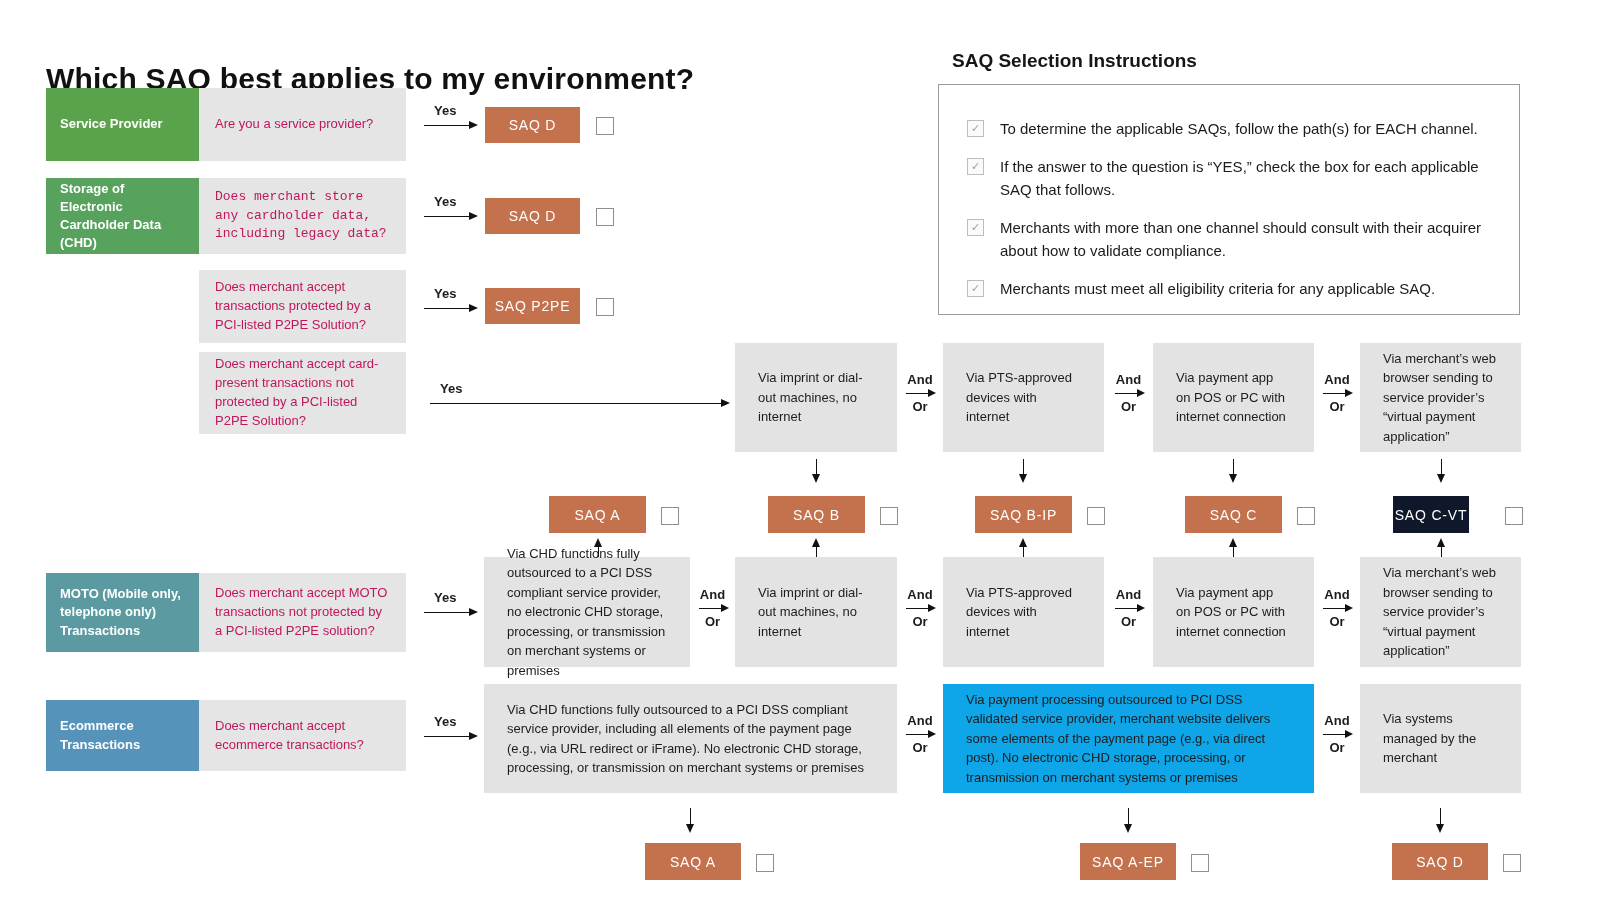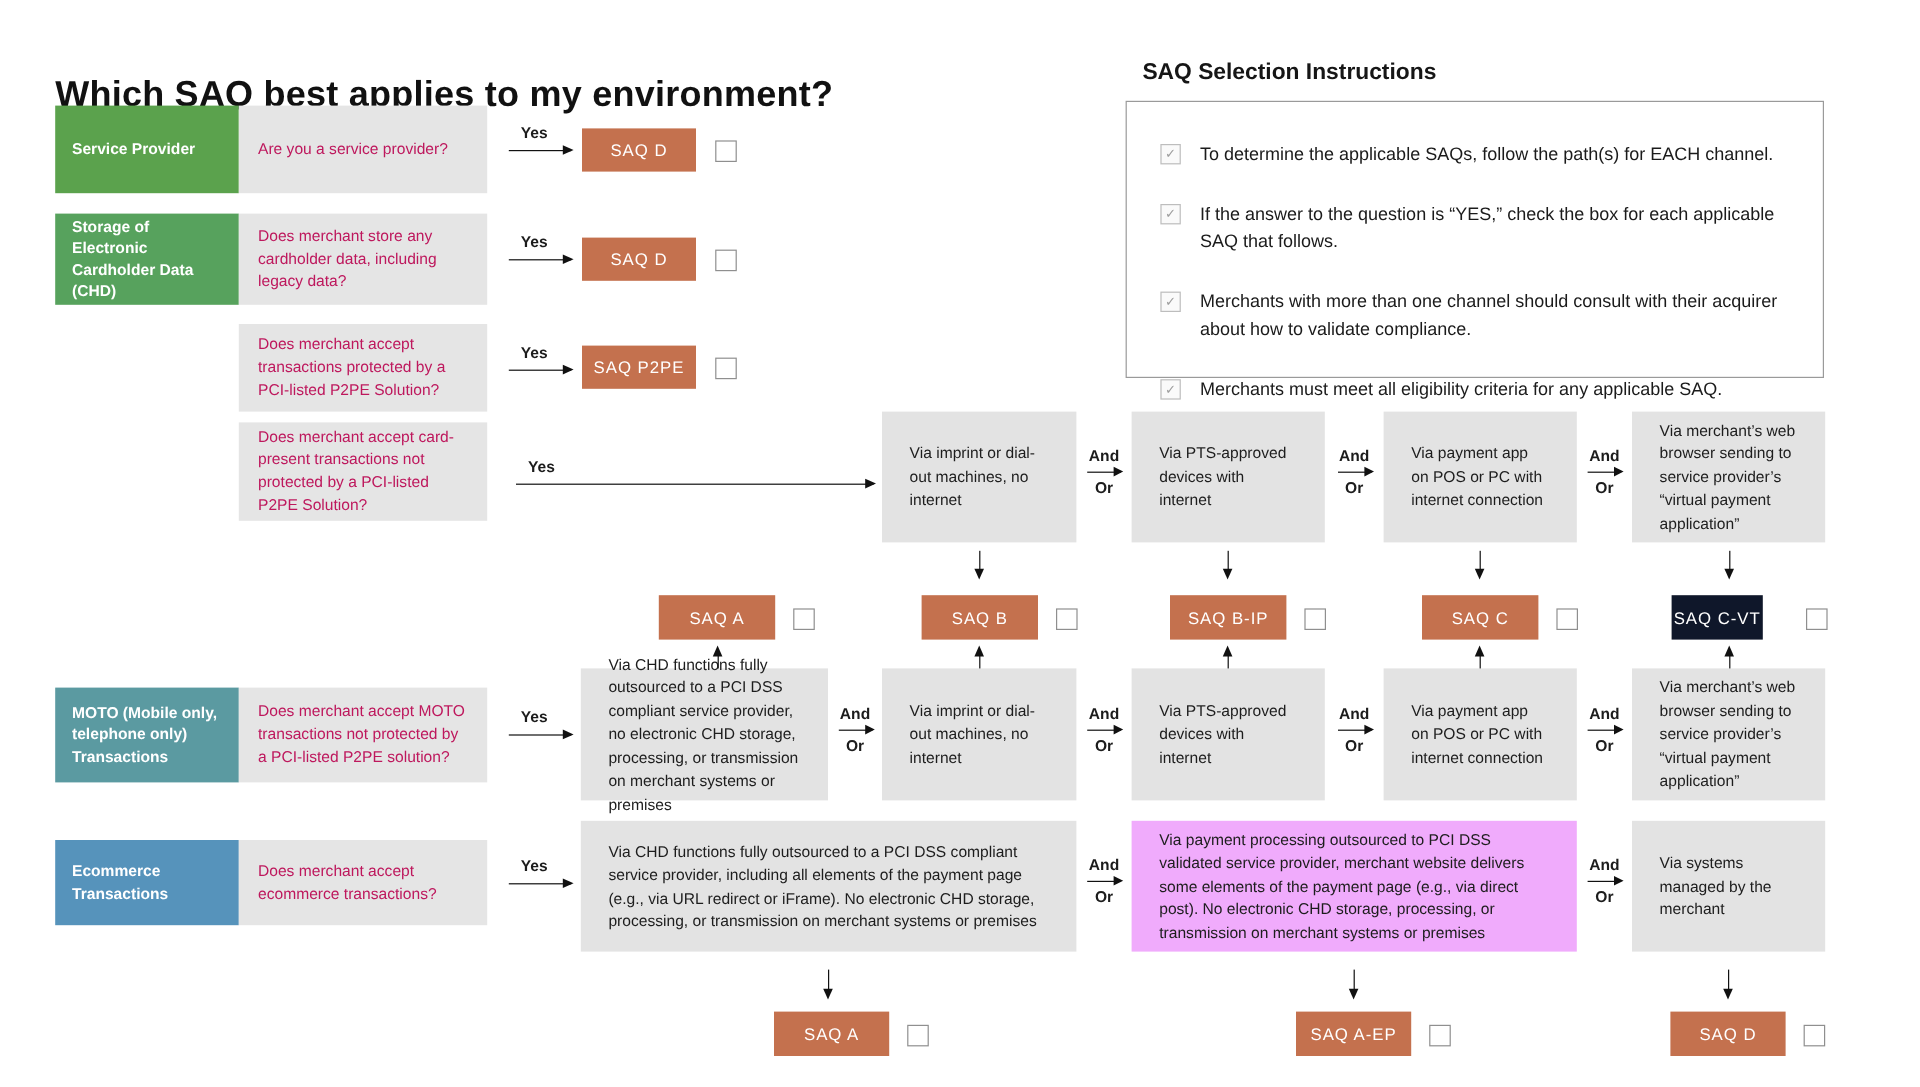--- a/index.html
+++ b/index.html
@@ -7,21 +7,21 @@
     position:relative; width:1600px; height:906px; background:#ffffff;
     font-family:"Liberation Sans","DejaVu Sans",sans-serif; color:#1c1c1c;
     overflow:hidden;
   }
   .abs { position:absolute; }
   .page-title { font-size:30px; font-weight:600; letter-spacing:0.2px; color:#111; }
 
   
   .instr-heading { font-size:19px; color:#161616; }
   .instr-box { border:1px solid #9a9a9a; box-sizing:border-box;
-    padding:32px 30px 0 28px; display:flex; flex-direction:column; row-gap:27px; }
+    padding:32px 30px 0 28px; display:flex; flex-direction:column; row-gap:15px; }
   .instr-item { display:flex; align-items:flex-start; column-gap:16px; }
   .icb { flex:0 0 auto; width:15px; height:15px; margin-top:3px; border:1.5px solid #bdbdbd;
     background:#fafafa; display:flex; align-items:center; justify-content:center;
     font-size:11px; color:#9e9e9e; }
   .icb::after { content:"\2713"; }
   .instr-text { font-size:15px; line-height:23px; color:#1b1b1b; }
 
   
   .row-label { color:#fff; font-weight:bold; font-size:13px; line-height:1.4;
     display:flex; align-items:center; padding:0 14px; box-sizing:border-box; }
@@ -86,21 +86,21 @@
   </div>
 
   <div class="abs row-label" style="left: 46px; top: 88px; width: 153px; height: 73px; background: rgb(91, 162, 77);">Service Provider</div>
   <div class="abs q-box" style="left:199px; top:88px; width:207px; height:73px;">Are you a service provider?</div>
   <div class="abs yes" style="left:434px; top:103px;">Yes</div>
   <div class="abs harrow" style="left:424px; top:125px; width:52px;"></div>
   <div class="abs saq" style="left: 485px; top: 107px; width: 95px; height: 36px; background: rgb(196, 113, 78);">SAQ D</div>
   <div class="abs cb" style="left:596px; top:117px;"></div>
 
   <div class="abs row-label" style="left: 46px; top: 178px; width: 153px; height: 76px; background: rgb(87, 162, 93);">Storage of Electronic Cardholder Data (CHD)</div>
-  <div class="abs q-box" style="left:199px; top:178px; width:207px; height:76px;">Does merchant store any cardholder data, including legacy data?</div>
+  <div class="abs q-box" style="left:199px; top:178px; width:207px; height:76px;font-family:Liberation Mono, monospace;">Does merchant store any cardholder data, including legacy data?</div>
   <div class="abs yes" style="left:434px; top:194px;">Yes</div>
   <div class="abs harrow" style="left:424px; top:216px; width:52px;"></div>
   <div class="abs saq" style="left: 485px; top: 198px; width: 95px; height: 36px; background: rgb(196, 113, 78);">SAQ D</div>
   <div class="abs cb" style="left:596px; top:208px;"></div>
 
   <div class="abs q-box" style="left:199px; top:270px; width:207px; height:73px;">Does merchant accept transactions protected by a PCI-listed P2PE Solution?</div>
   <div class="abs yes" style="left:434px; top:286px;">Yes</div>
   <div class="abs harrow" style="left:424px; top:308px; width:52px;"></div>
   <div class="abs saq" style="left: 485px; top: 288px; width: 95px; height: 36px; background: rgb(196, 113, 78);">SAQ P2PE</div>
   <div class="abs cb" style="left:596px; top:298px;"></div>
@@ -186,21 +186,21 @@
   <div class="abs q-box" style="left:199px; top:700px; width:207px; height:71px;">Does merchant accept ecommerce transactions?</div>
   <div class="abs yes" style="left:434px; top:714px;">Yes</div>
   <div class="abs harrow" style="left:424px; top:736px; width:52px;"></div>
 
   <div class="abs gbox" style="left: 484px; top: 684px; width: 413px; height: 109px; background: rgb(227, 227, 227);">Via CHD functions fully outsourced to a PCI DSS compliant service provider, including all elements of the payment page (e.g., via URL redirect or iFrame). No electronic CHD storage, processing, or transmission on merchant systems or premises</div>
   <div class="abs andor" style="left:897px; top:714px; width:46px;">
     <div class="andor-word">And</div>
     <div class="mini-arrow"></div>
     <div class="andor-word">Or</div>
   </div>
-  <div class="abs gbox" style="left: 943px; top: 684px; width: 371px; height: 109px; background: #f0abfc;">Via payment processing outsourced to PCI DSS validated service provider, merchant website delivers some elements of the payment page (e.g., via direct post). No electronic CHD storage, processing, or transmission on merchant systems or premises</div>
+  <div class="abs gbox" style="left: 943px; top: 684px; width: 371px; height: 109px; background: #0ea5e9;">Via payment processing outsourced to PCI DSS validated service provider, merchant website delivers some elements of the payment page (e.g., via direct post). No electronic CHD storage, processing, or transmission on merchant systems or premises</div>
   <div class="abs andor" style="left:1314px; top:714px; width:46px;">
     <div class="andor-word">And</div>
     <div class="mini-arrow"></div>
     <div class="andor-word">Or</div>
   </div>
   <div class="abs gbox" style="left: 1360px; top: 684px; width: 161px; height: 109px; background: rgb(227, 227, 227);">Via systems managed by the merchant</div>
 
   <div class="abs varrow down" style="left:690px; top:808px; height:17px;"></div>
   <div class="abs varrow down" style="left:1128px; top:808px; height:17px;"></div>
   <div class="abs varrow down" style="left:1440px; top:808px; height:17px;"></div>

